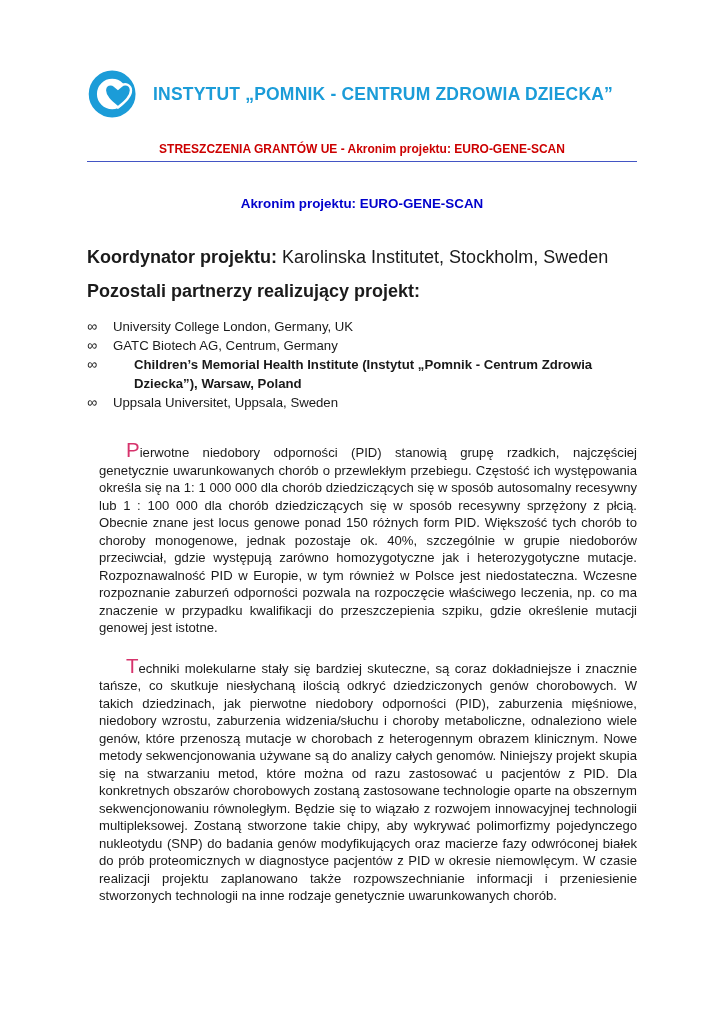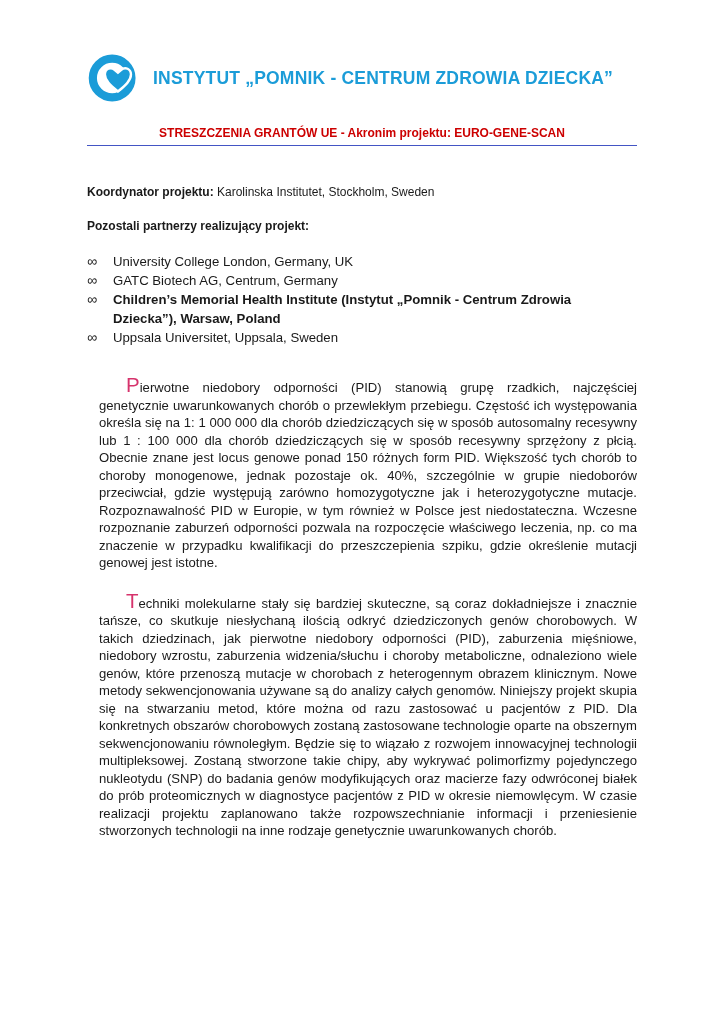--- a/index.html
+++ b/index.html
@@ -9,21 +9,21 @@
   }
   .page {
     position: relative;
     width: 724px;
     height: 908px;
     background: #ffffff;
     font-family: "Liberation Sans", sans-serif;
     color: var(--text, #1a1a1a);
     overflow: hidden;
     box-sizing: border-box;
-    padding: 0 87px;
+    padding: 16px 87px;
   }
   
   .logo-row {
     margin-top: 50px;
     display: flex;
     align-items: center;
     gap: 8px;
   }
   .logo-mark {
     width: 58px;
@@ -51,43 +51,43 @@
   .title {
     margin: 34px 0 0 0;
     text-align: center;
     color: var(--title-blue, #0000cc);
     font-weight: bold;
     font-size: 13.4px;
   }
   
   .coordinator {
     margin: 38px 0 0 0;
-    font-size: 12px;
+    font-size: 18px;
     line-height: 17px;
   }
   .coordinator b { font-weight: bold; }
   .partners-heading {
     margin: 17px 0 0 0;
     font-weight: bold;
-    font-size: 12px;
+    font-size: 18px;
     line-height: 17px;
   }
   .partners {
     margin-top: 17px;
     font-size: 13.2px;
     line-height: 19px;
   }
   .partner { display: flex; }
   .partner .bullet {
     width: 26px;
     flex-shrink: 0;
     font-size: 14px;
   }
   .partner .ptext { flex: 1; }
-  .partner.bold .ptext { font-weight: bold; }
+  .partner.bold .ptext { font-weight: bold; margin-left: 21px; }
   
   .body-para {
     margin: 20px 0 0 12px;
     font-size: 13.1px;
     line-height: 17.5px;
     text-align: justify;
     text-indent: 27px;
   }
   .body-para.first { margin-top: 29px; }
   .dropcap {
@@ -127,20 +127,21 @@
       <circle cx="26" cy="29" r="20" style="fill:none; stroke:#1b9cd8; stroke-width:8.5;"></circle>
       <path d="M32 43 C 24 36.5 18.5 31.5 18.5 25.5 C 18.5 19.5 24.5 17 28.5 20.5 L 32 23.5 L 35.5 20.5 C 39.5 17 45.5 19.5 45.5 25.5 C 45.5 31.5 40 36.5 32 43 Z" style="fill:#1b9cd8; stroke:#ffffff; stroke-width:2.5;"></path>
     </svg>
     <div class="logo-text">INSTYTUT „POMNIK - CENTRUM ZDROWIA DZIECKA”</div>
   </div>
 
   <div class="doc-header">
     <span>STRESZCZENIA GRANTÓW UE - Akronim projektu: EURO-GENE-SCAN</span>
   </div>
 
+  <h1 class="title">Akronim projektu: EURO-GENE-SCAN</h1>
 
   <p class="coordinator"><b>Koordynator projektu:</b> <span>Karolinska Institutet, Stockholm, Sweden</span></p>
 
   <p class="partners-heading">Pozostali partnerzy realizujący projekt:</p>
 
   <div class="partners">
     <div class="partner">
       <span class="bullet">∞</span>
       <span class="ptext">University College London, Germany, UK</span>
     </div>

